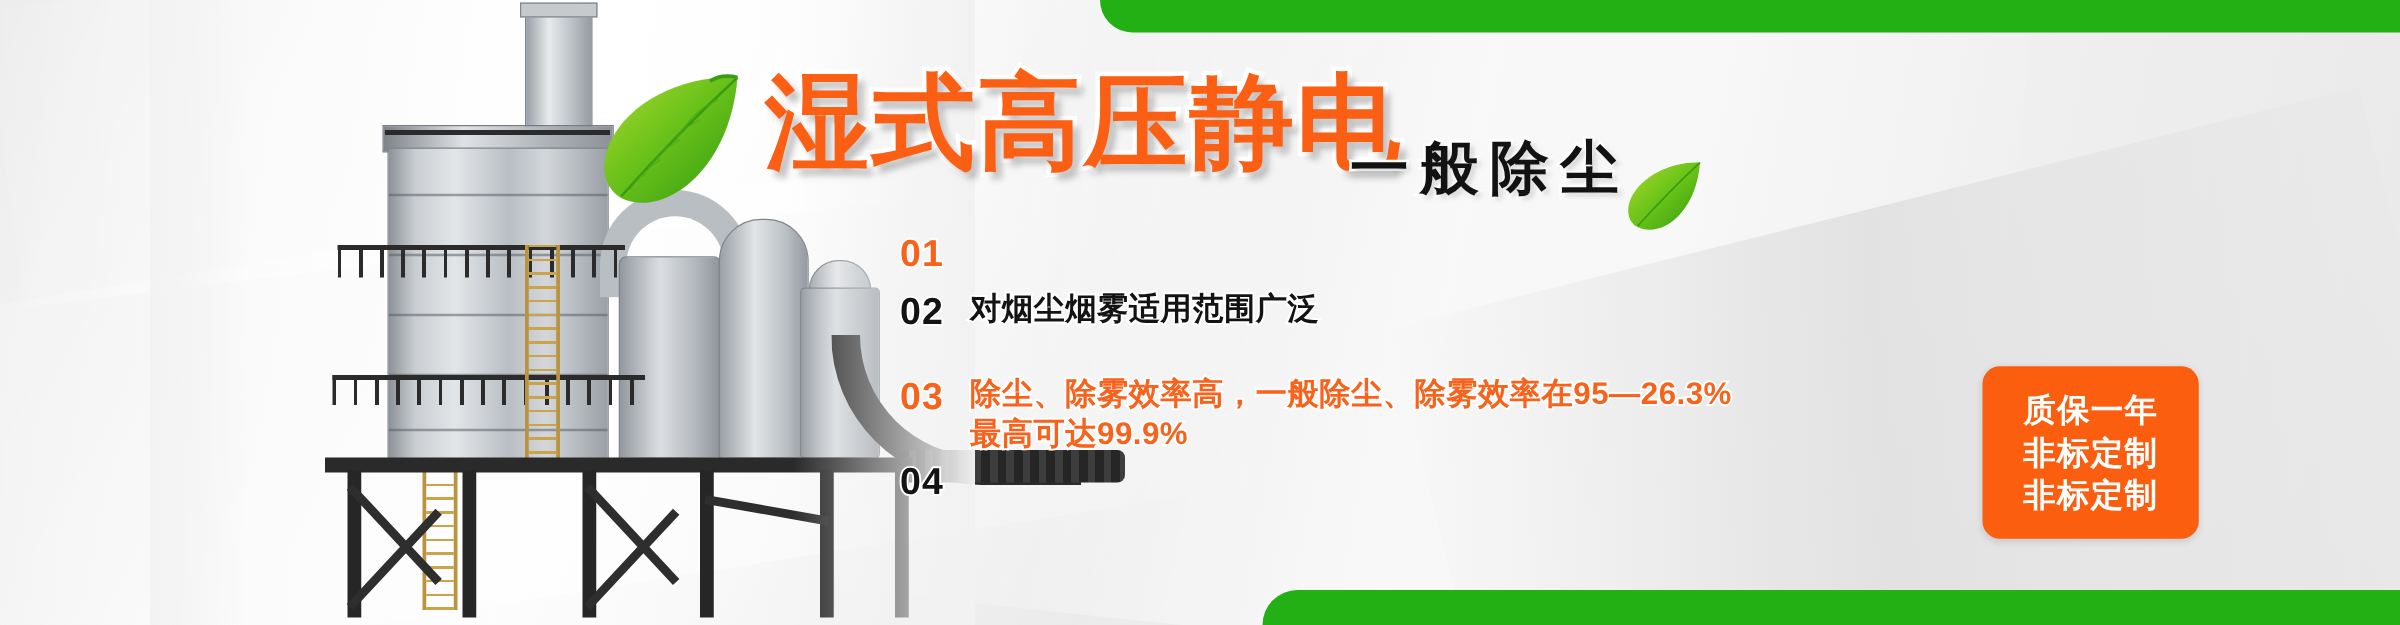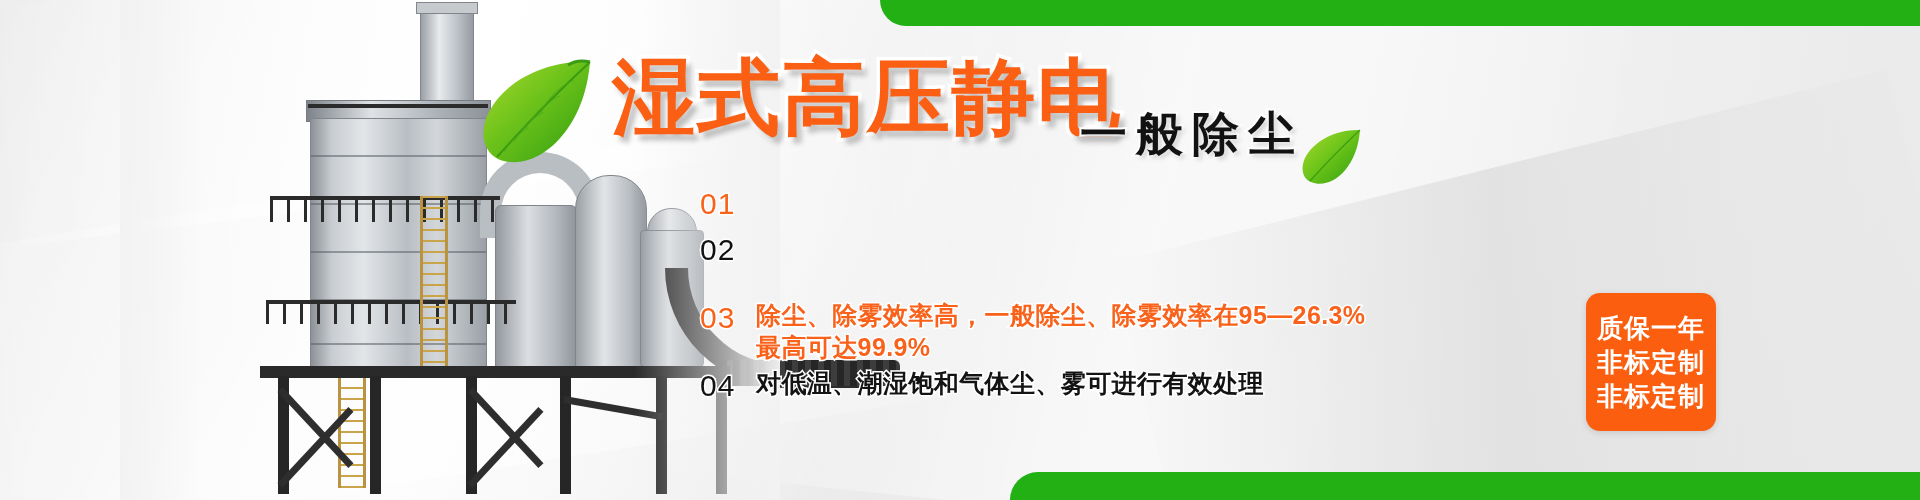--- a/index.html
+++ b/index.html
@@ -98,34 +98,34 @@
     text-align:center;
   }
   .subhead{position:absolute;left:1080px;top:110px;z-index:8;
     font-size:47px;line-height:1;font-weight:bold;letter-spacing:9px;color:#121212;
     -webkit-text-stroke:4px #ffffff;paint-order:stroke fill;
     text-shadow:3px 3px 4px rgba(140,140,140,.35);}
 
   
   .features{position:absolute;left:700px;top:186px;z-index:8;width:900px;}
   .feat{display:flex;align-items:flex-start;margin-bottom:4px;}
-  .feat-num{font-size:30px;font-weight:normal;line-height:1.22;letter-spacing:1px;
-    min-width:56px;-webkit-text-stroke:3px #ffffff;paint-order:stroke fill;}
+  .feat-num{font-size:30px;font-weight:bold;line-height:1.22;letter-spacing:1px;
+    min-width:56px;-webkit-text-stroke:3px #ffffff;paint-order:stroke fill;margin-left:20px;}
   .feat-text{font-size:25px;font-weight:bold;line-height:1.27;letter-spacing:.4px;
     -webkit-text-stroke:3px #ffffff;paint-order:stroke fill;}
   .feat.orange .feat-num,.feat.orange .feat-text{color:#f9621a;}
   .feat.dark .feat-num,.feat.dark .feat-text{color:#131313;}
   .feat-l2{display:block;}
   .f1{position:absolute;left:0;top:0;}
   .f2{position:absolute;left:0;top:46px;}
   .f3{position:absolute;left:0;top:114px;}
   .f4{position:absolute;left:0;top:182px;}
 
   
-  .badge{position:absolute;left:1586px;top:293px;width:130px;height:138px;
+  .badge{position:absolute;left:1586px;top:293px;width:173px;height:138px;
     background:#fb5e0e;border-radius:14px;z-index:9;
     display:flex;flex-direction:column;justify-content:center;align-items:center;
     box-shadow:0 2px 6px rgba(0,0,0,.12);}
   .badge-line{color:#ffffff;font-size:26px;font-weight:bold;line-height:1.32;letter-spacing:1px;}
 </style>
 </head>
 <body>
 
 <div class="banner">
 
@@ -216,36 +216,34 @@
 
   <div class="features">
 
     <div class="feat orange f1">
       <div class="feat-num">01</div>
     </div>
 
     <div class="feat dark f2">
       <div class="feat-num">02</div>
       <div class="feat-text">
+        <span class="feat-l2">对烟尘烟雾适用范围广泛</span>
       </div>
     </div>
 
     <div class="feat orange f3">
       <div class="feat-num">03</div>
       <div class="feat-text">
         <span class="feat-l1">除尘、除雾效率高，一般除尘、除雾效率在95—26.3%</span>
         <span class="feat-l2">最高可达99.9%</span>
       </div>
     </div>
 
     <div class="feat dark f4">
       <div class="feat-num">04</div>
-      <div class="feat-text">
-        <span class="feat-l1">对低温、潮湿饱和气体尘、雾可进行有效处理</span>
-      </div>
     </div>
 
   </div>
 
   <div class="badge">
     <div class="badge-line">质保一年</div>
     <div class="badge-line">非标定制</div>
     <div class="badge-line">非标定制</div>
   </div>
 

